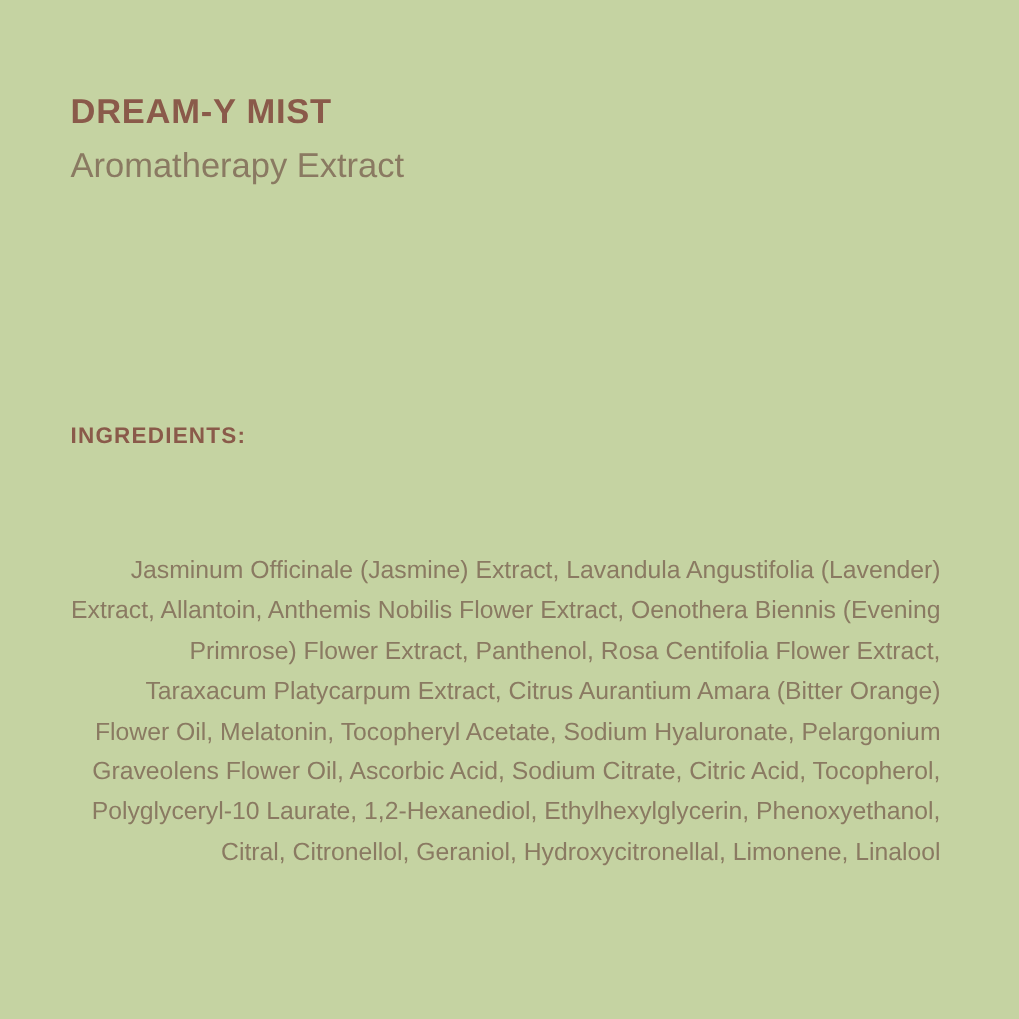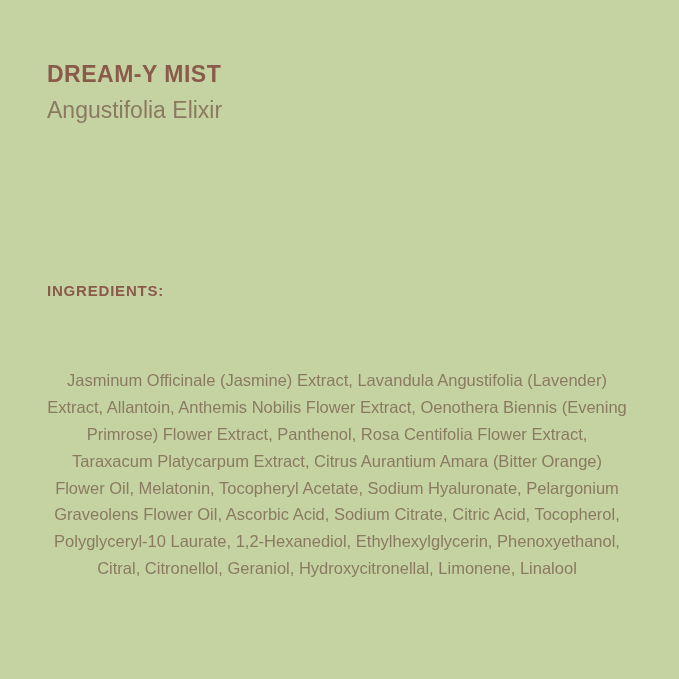--- a/index.html
+++ b/index.html
@@ -49,24 +49,24 @@
   }
   .ingredients-body {
     position: absolute;
     top: 367px;
     left: 47px;
     width: 580px;
     font-size: 16.5px;
     line-height: 1.63;
     color: #8a7a62;
     margin: 0;
-    text-align: center;
+    text-align: right;
   }
 </style>
 </head>
 <body>
 
 <div class="label-card">
   <h1 class="product-name">DREAM-Y MIST</h1>
-  <h2 class="product-subtitle">Angustifolia Elixir</h2>
+  <h2 class="product-subtitle">Aromatherapy Extract</h2>
   <div class="ingredients-heading">INGREDIENTS:</div>
   <p class="ingredients-body">Jasminum Officinale (Jasmine) Extract, Lavandula Angustifolia (Lavender) Extract, Allantoin, Anthemis Nobilis Flower Extract, Oenothera Biennis (Evening Primrose) Flower Extract, Panthenol, Rosa Centifolia Flower Extract, Taraxacum Platycarpum Extract, Citrus Aurantium Amara (Bitter Orange) Flower Oil, Melatonin, Tocopheryl Acetate, Sodium Hyaluronate, Pelargonium Graveolens Flower Oil, Ascorbic Acid, Sodium Citrate, Citric Acid, Tocopherol, Polyglyceryl-10 Laurate, 1,2-Hexanediol, Ethylhexylglycerin, Phenoxyethanol, Citral, Citronellol, Geraniol, Hydroxycitronellal, Limonene, Linalool</p>
 </div>
 
 </body></html>

